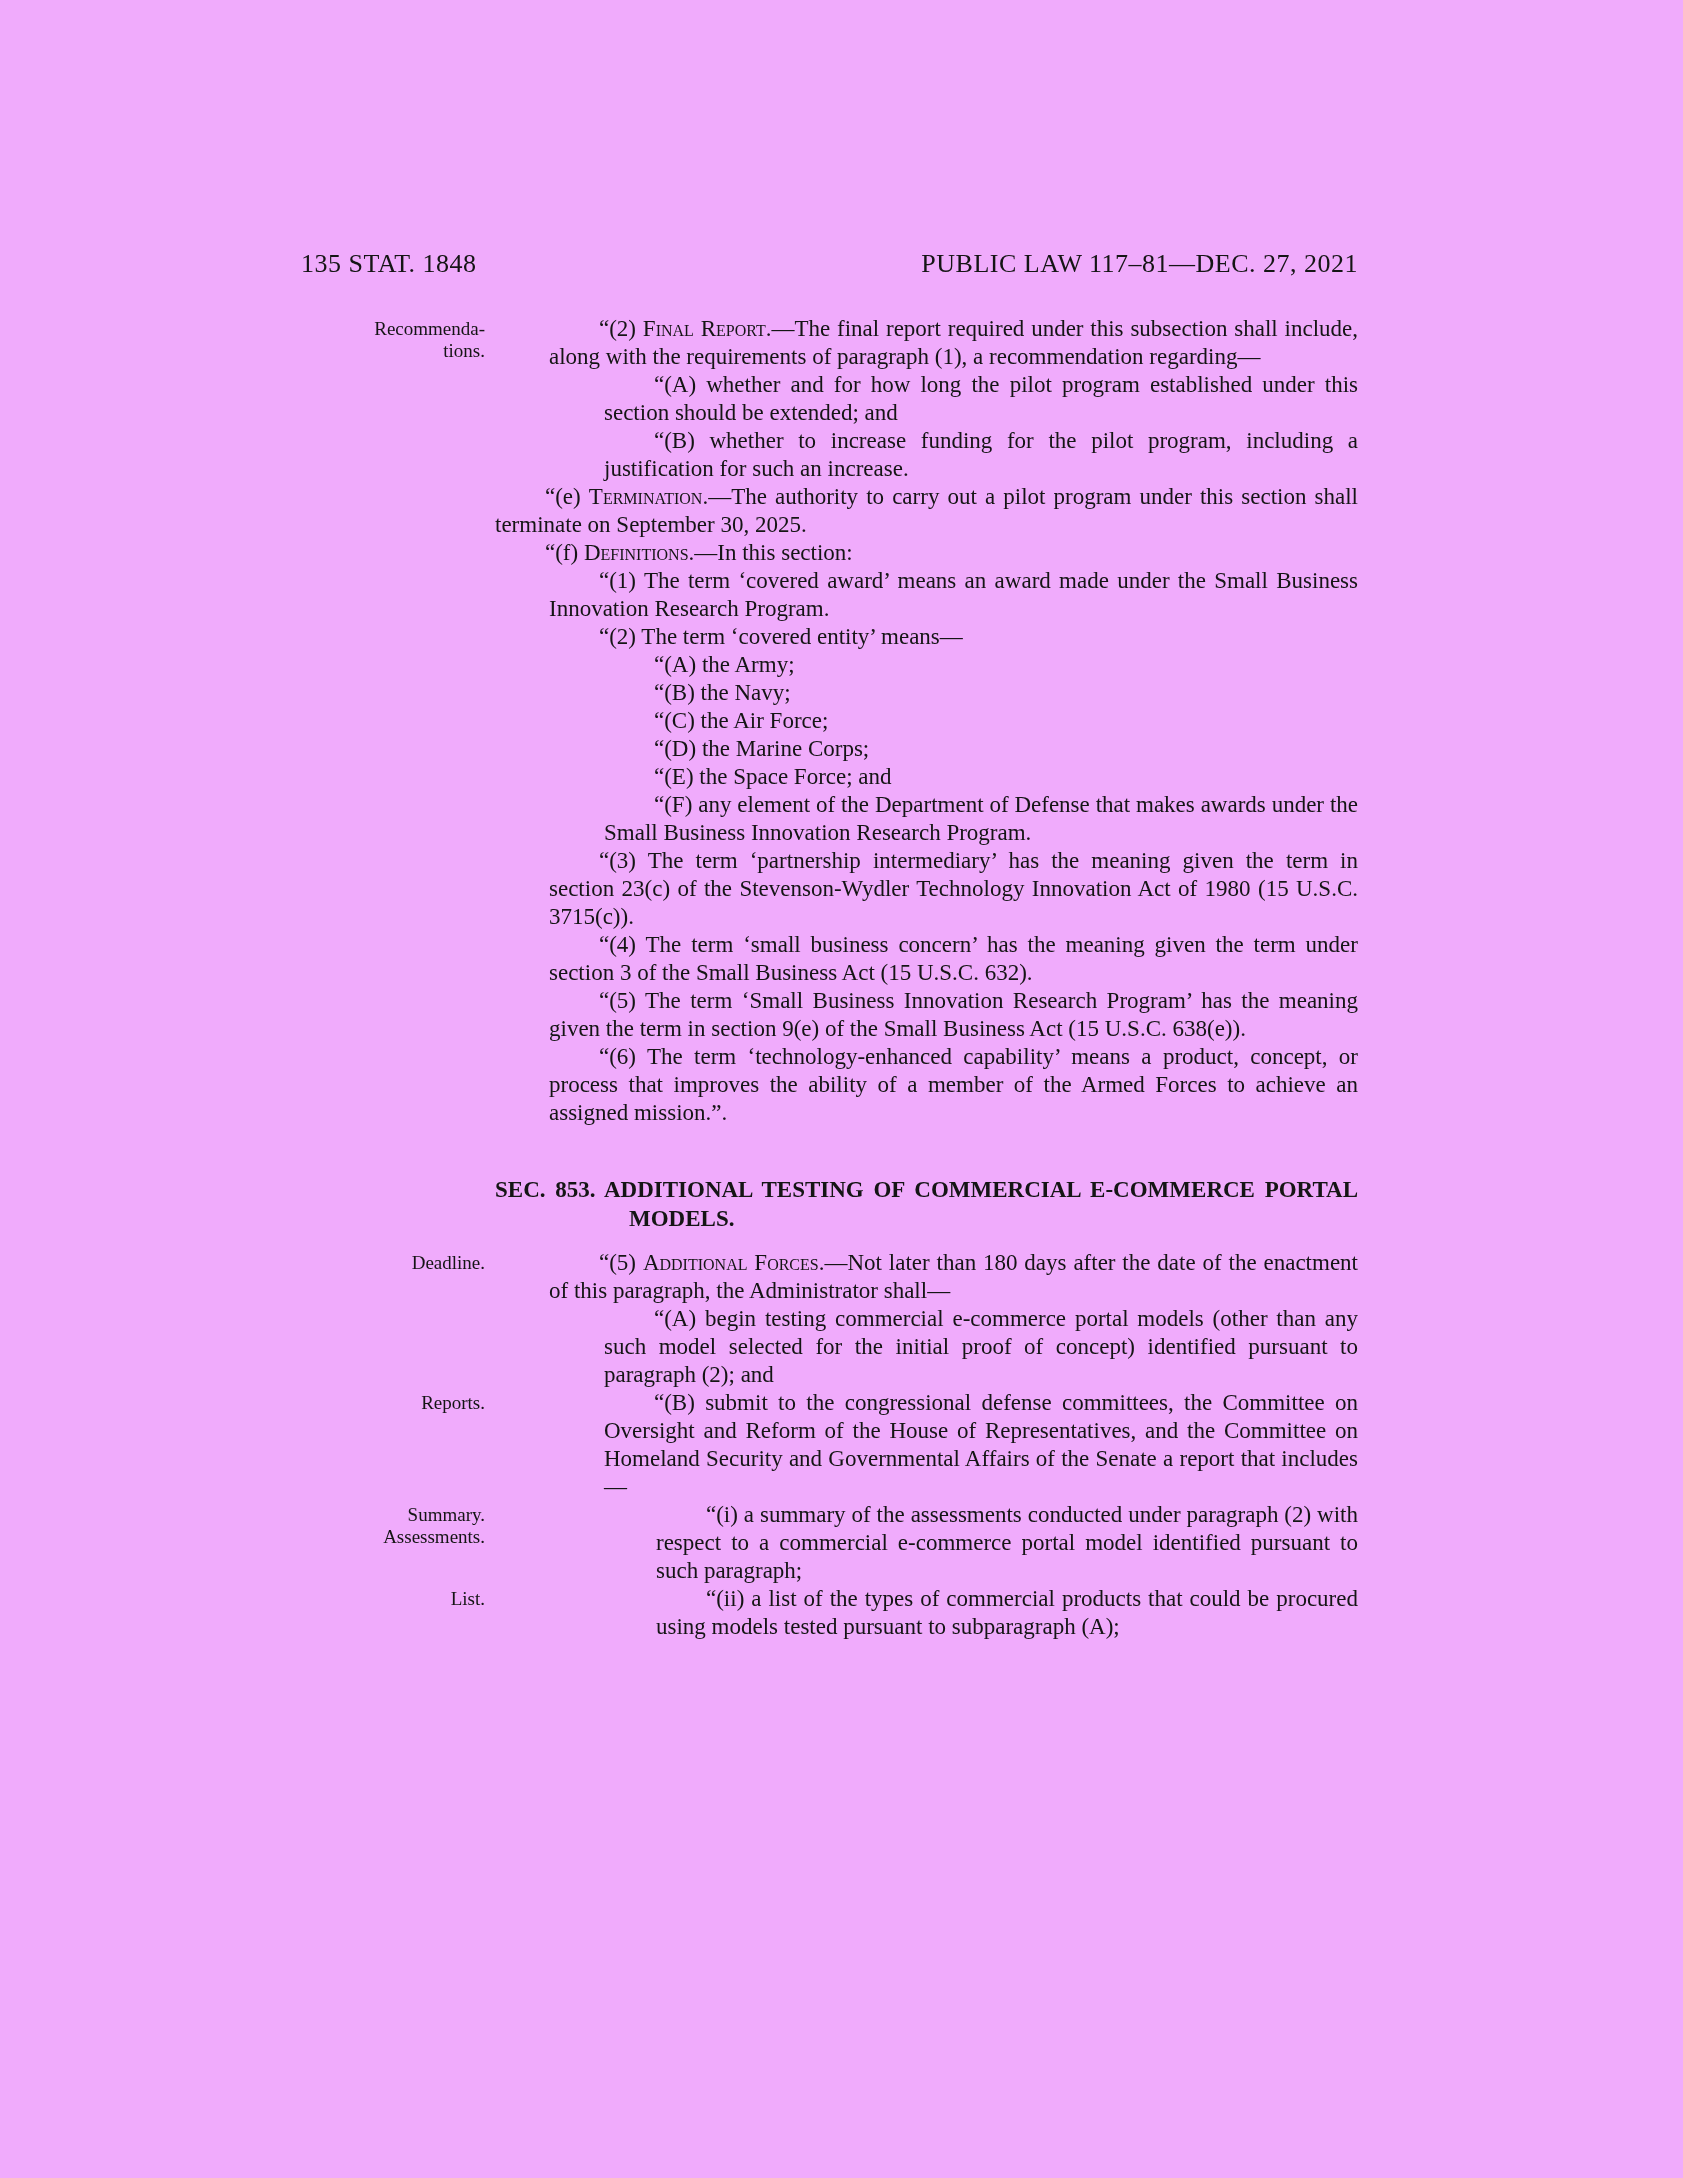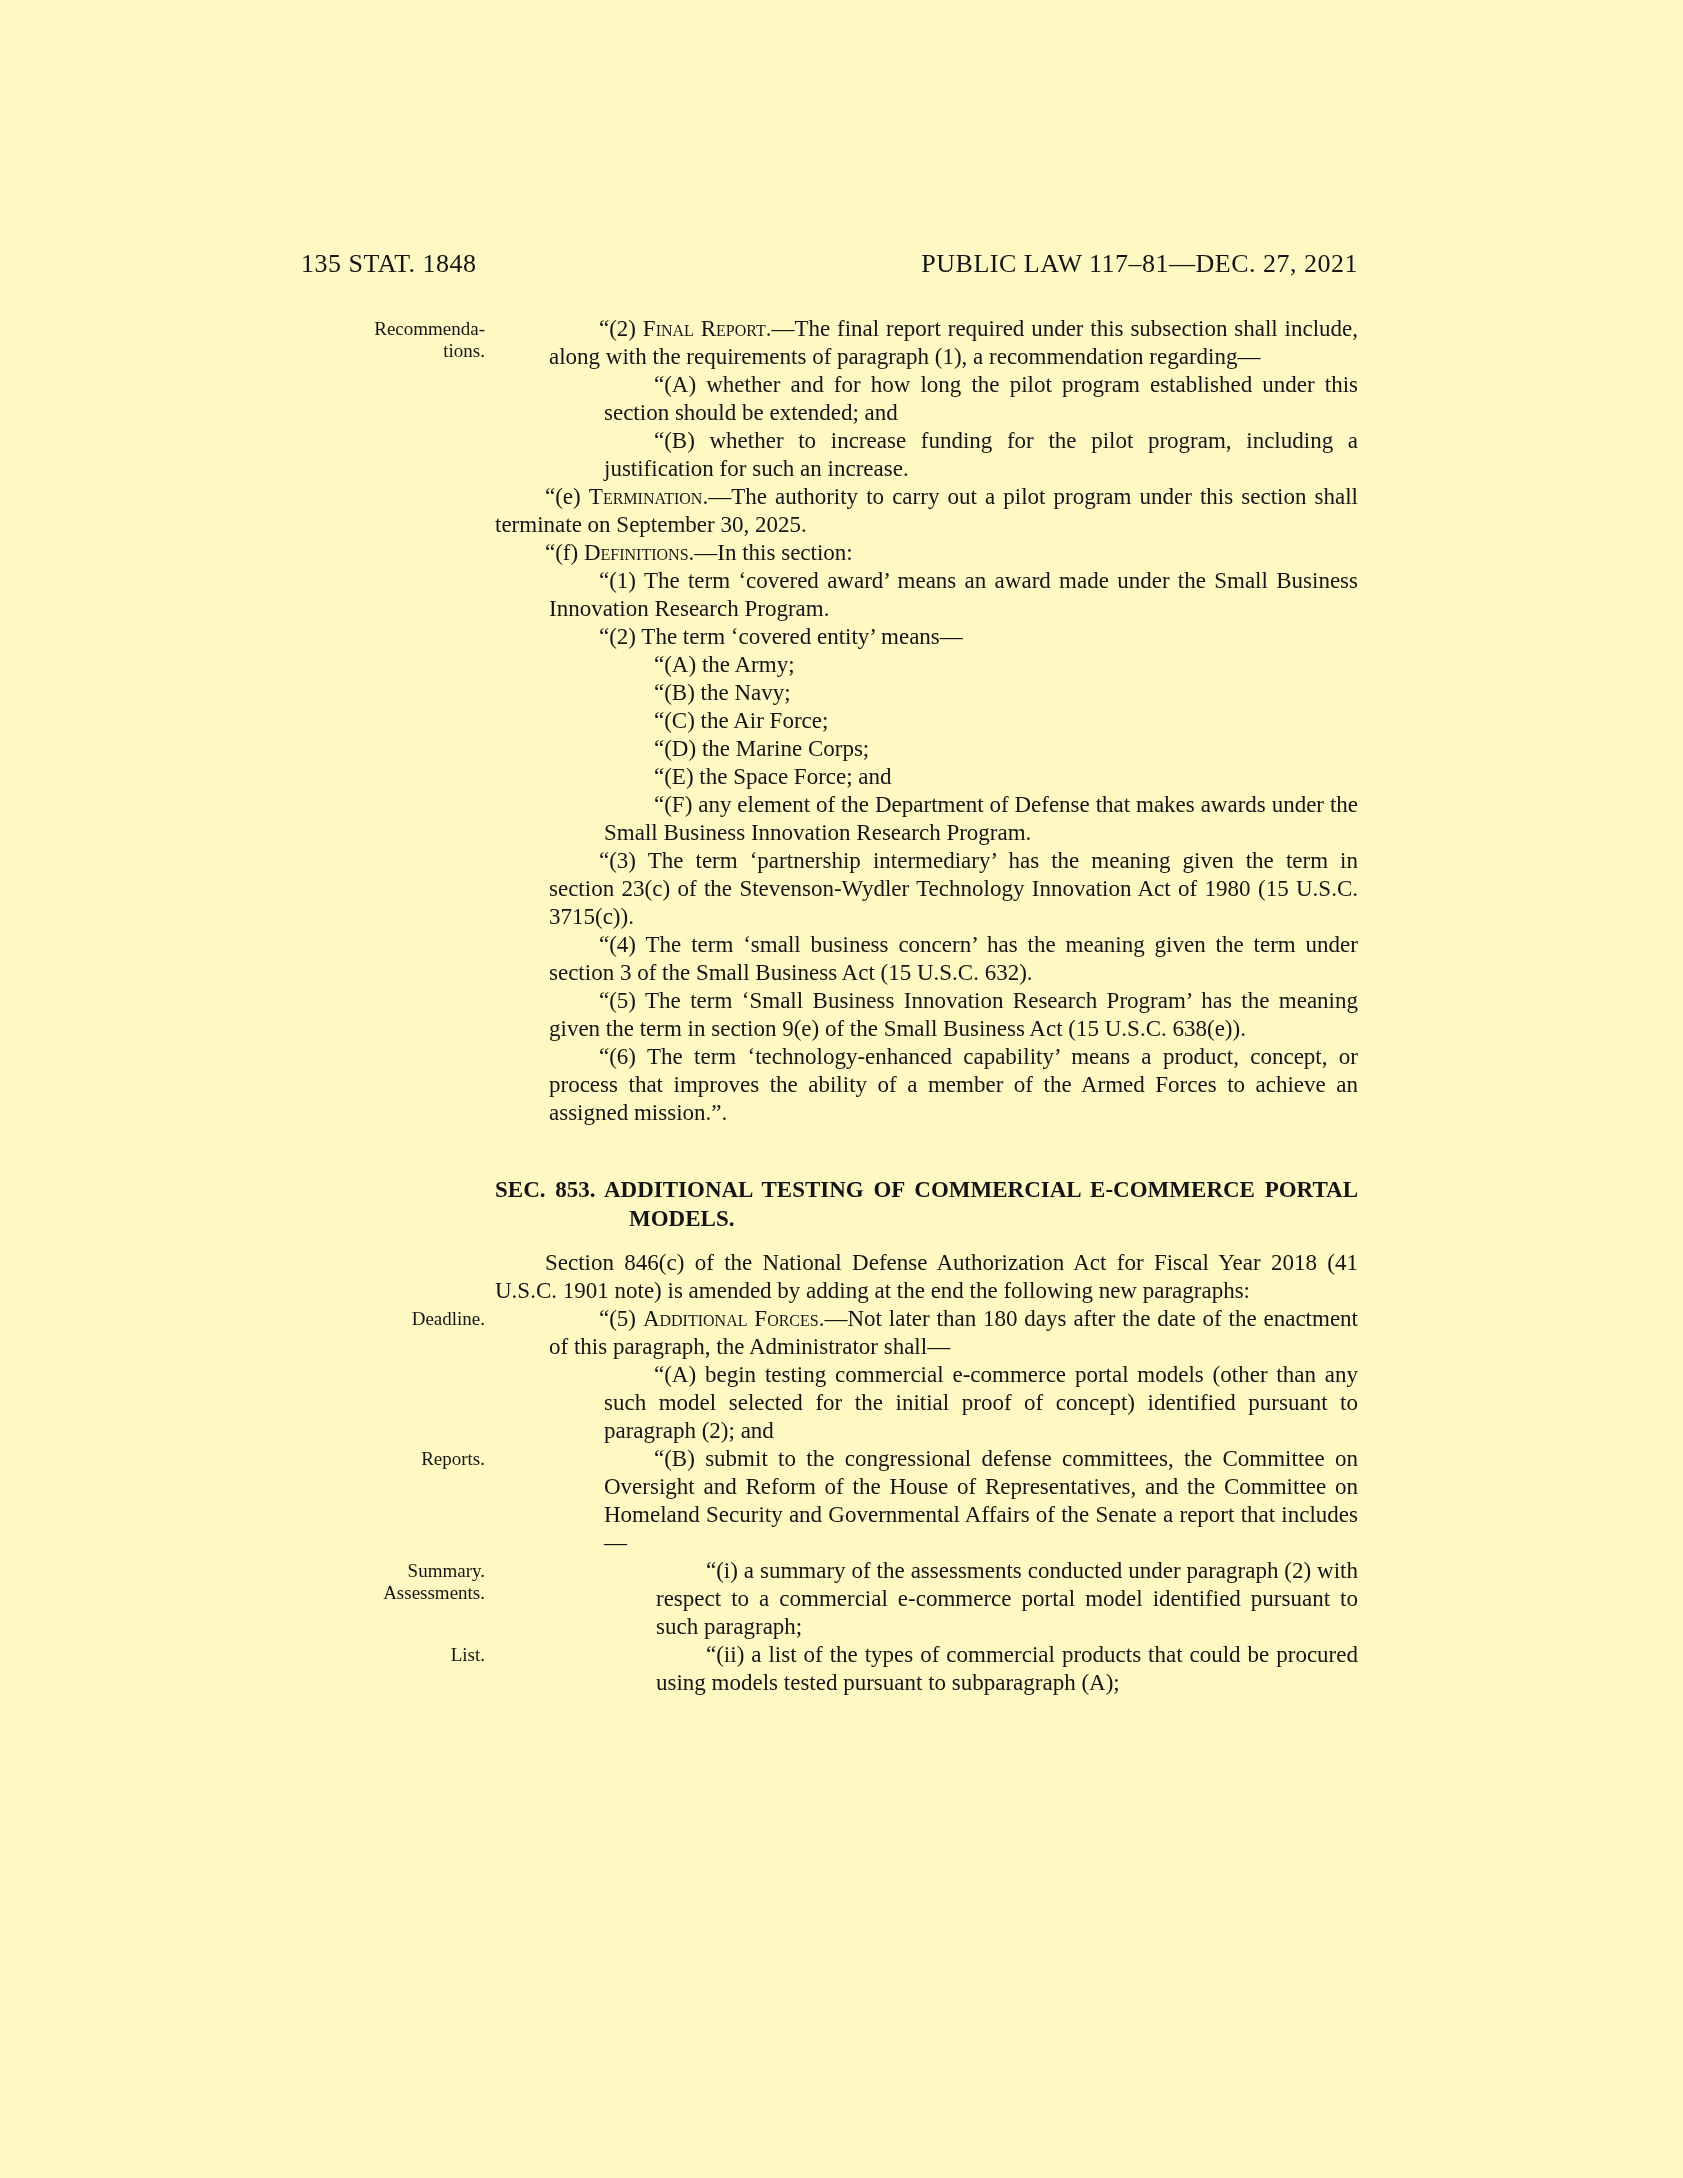--- a/index.html
+++ b/index.html
@@ -1,20 +1,20 @@
 <!DOCTYPE html>
 <html><head>
 <meta charset="utf-8">
 <style>
   html, body { margin: 0; padding: 0; background: #888; }
   .page {
     position: relative;
     width: 1683px;
     height: 2178px;
-    background: #fef9c3;
+    background: #f0abfc;
     overflow: hidden;
     font-family: "Liberation Serif", "DejaVu Serif", serif;
     color: #151515;
   }
   .stat-number {
     position: absolute;
     left: 301px;
     top: 249px;
     font-size: 26px;
     letter-spacing: 0.5px;
@@ -96,21 +96,20 @@
     <p class="para lvl2"><span class="para-text"><span>“(D) the Marine Corps;</span></span></p>
     <p class="para lvl2"><span class="para-text"><span>“(E) the Space Force; and</span></span></p>
     <p class="para lvl2"><span class="para-text"><span>“(F) any element of the Department of Defense that makes awards under the Small Business Innovation Research Program.</span></span></p>
     <p class="para lvl1"><span class="para-text"><span>“(3) The term ‘partnership intermediary’ has the meaning given the term in section 23(c) of the Stevenson-Wydler Technology Innovation Act of 1980 (15 U.S.C. 3715(c)).</span></span></p>
     <p class="para lvl1"><span class="para-text"><span>“(4) The term ‘small business concern’ has the meaning given the term under section 3 of the Small Business Act (15 U.S.C. 632).</span></span></p>
     <p class="para lvl1"><span class="para-text"><span>“(5) The term ‘Small Business Innovation Research Program’ has the meaning given the term in section 9(e) of the Small Business Act (15 U.S.C. 638(e)).</span></span></p>
     <p class="para lvl1"><span class="para-text"><span>“(6) The term ‘technology-enhanced capability’ means a product, concept, or process that improves the ability of a member of the Armed Forces to achieve an assigned mission.”.</span></span></p>
 
     <p class="sec-heading">SEC. 853. ADDITIONAL TESTING OF COMMERCIAL E-COMMERCE PORTAL MODELS.</p>
 
-    <p class="para lvl0"><span class="para-text"><span>Section 846(c) of the National Defense Authorization Act for Fiscal Year 2018 (41 U.S.C. 1901 note) is amended by adding at the end the following new paragraphs:</span></span></p>
     <p class="para lvl1">
       <span class="margin-note">Deadline.</span><span class="para-text"><span>“(5) </span><span class="sc">Additional Forces</span><span>.—Not later than 180 days after the date of the enactment of this paragraph, the Administrator shall—</span></span>
     </p>
     <p class="para lvl2"><span class="para-text"><span>“(A) begin testing commercial e-commerce portal models (other than any such model selected for the initial proof of concept) identified pursuant to paragraph (2); and</span></span></p>
     <p class="para lvl2">
       <span class="margin-note">Reports.</span><span class="para-text"><span>“(B) submit to the congressional defense committees, the Committee on Oversight and Reform of the House of Representatives, and the Committee on Homeland Security and Governmental Affairs of the Senate a report that includes—</span></span>
     </p>
     <p class="para lvl3">
       <span class="margin-note">Summary.
 Assessments.</span><span class="para-text"><span>“(i) a summary of the assessments conducted under paragraph (2) with respect to a commercial e-commerce portal model identified pursuant to such paragraph;</span></span>

